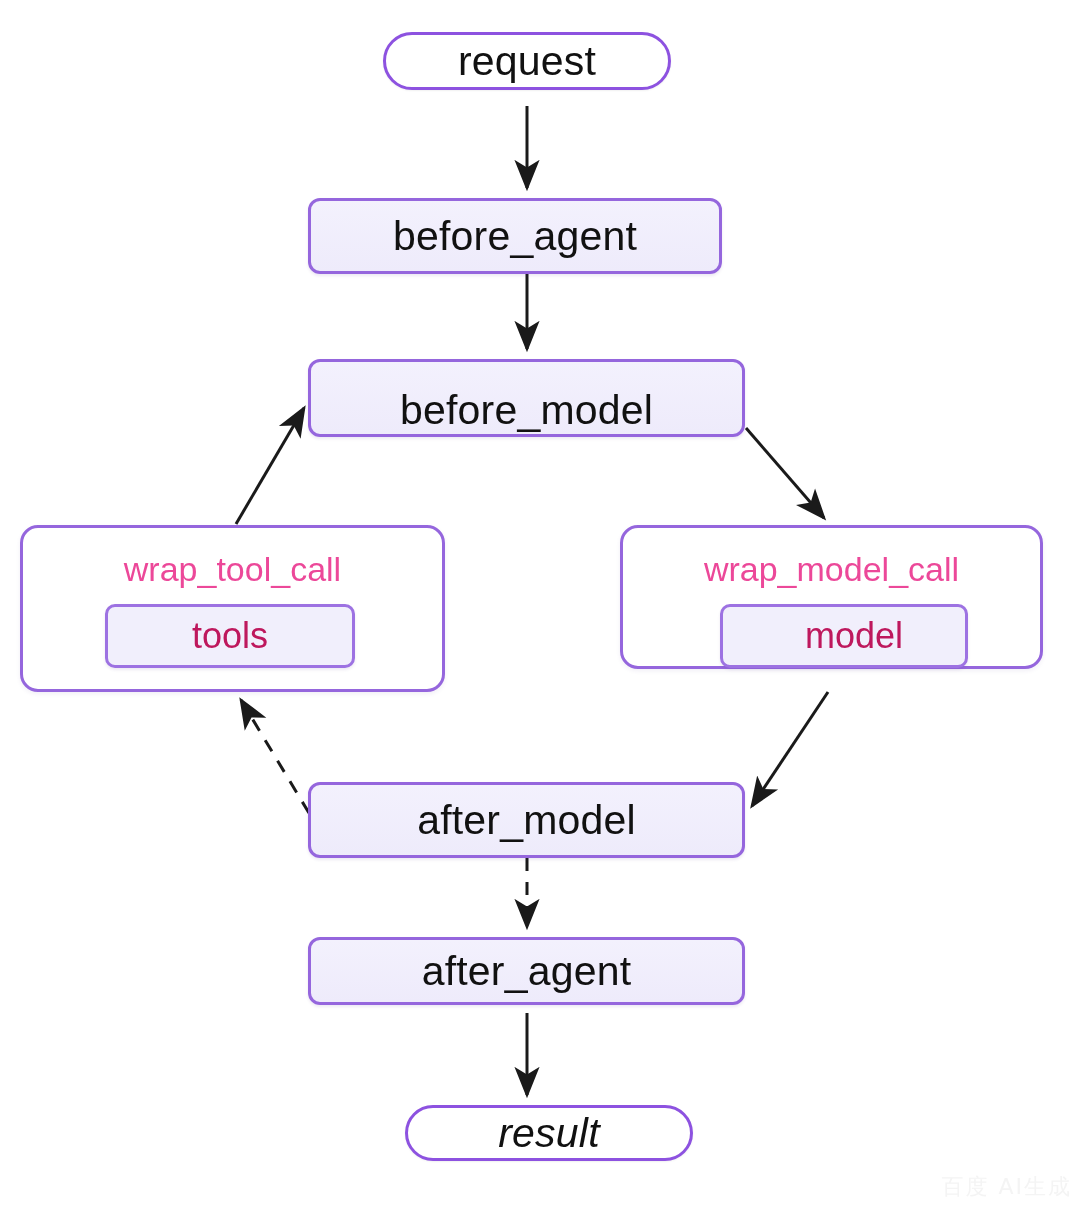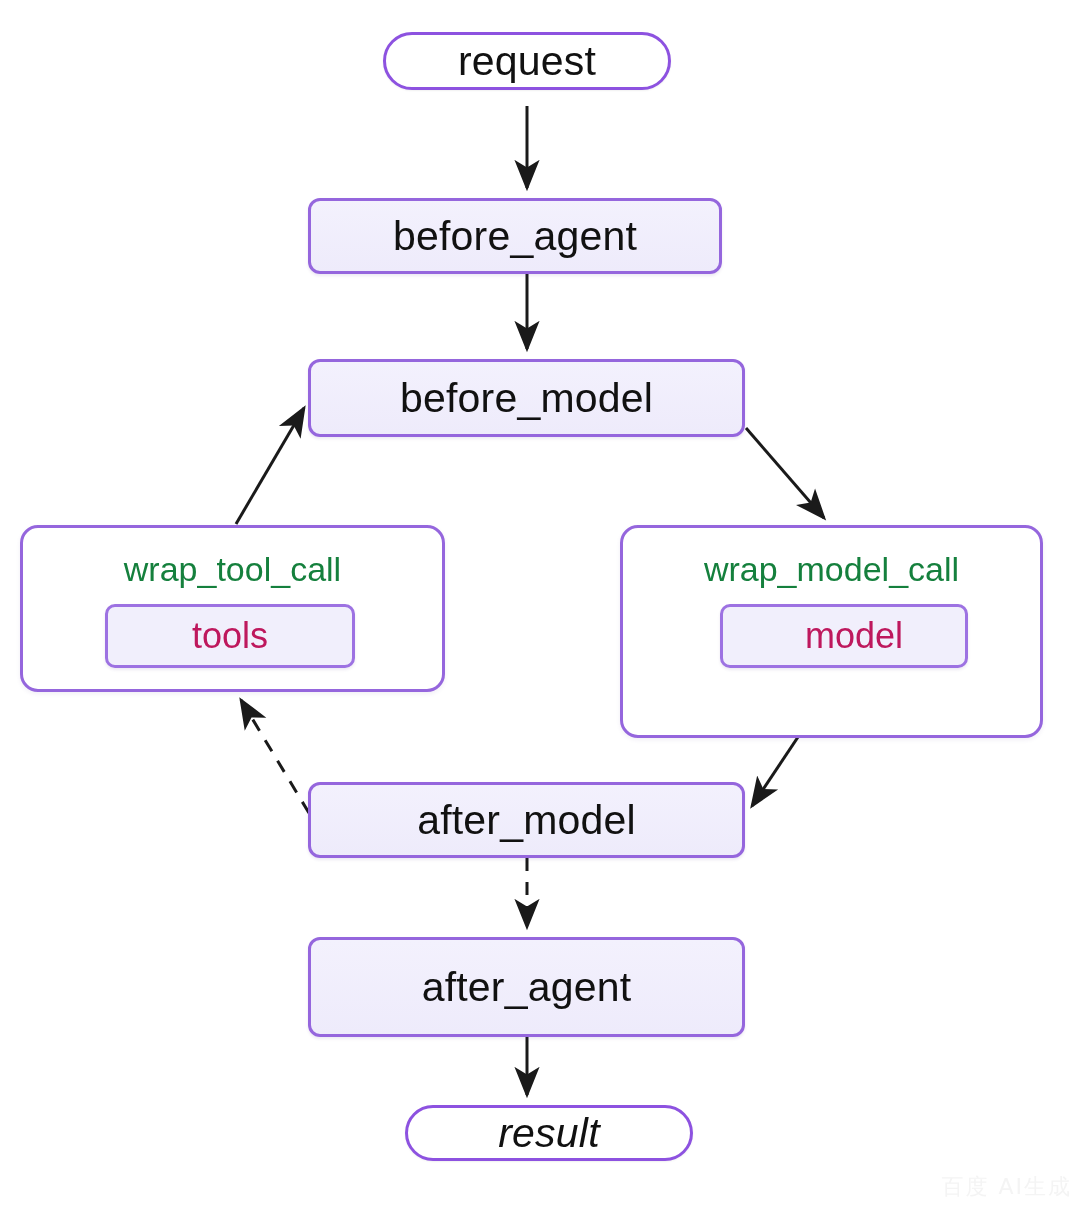--- a/index.html
+++ b/index.html
@@ -63,21 +63,21 @@
     border-radius: 18px;
     box-shadow: 0 2px 4px rgba(80,50,140,0.08);
   }
   .subgraph-label {
     position: absolute;
     left: 0;
     right: 0;
     top: 22px;
     text-align: center;
     font-size: 34px;
-    color: #15803d;
+    color: #ec4899;
     white-space: nowrap;
   }
   .node-inner {
     position: absolute;
     box-sizing: border-box;
     display: flex;
     align-items: center;
     justify-content: center;
     background: linear-gradient(180deg, #f3f1fd 0%, #ecе9fb 100%);
     background: #f1effc;
@@ -135,43 +135,43 @@
   </svg>
 
   <div class="node node-terminal" style="left:383px; top:32px; width:288px; height:58px;">
     <span>request</span>
   </div>
 
   <div class="node node-process" style="left:308px; top:198px; width:414px; height:76px;">
     <span>before_agent</span>
   </div>
 
-  <div class="node node-process" style="left:308px; top:359px; width:437px; height:78px;">
+  <div class="node node-process" style="left:308px; top:359px; width:437px; height:78px;align-items:flex-end;">
     <span>before_model</span>
   </div>
 
   <div class="subgraph" style="left:20px; top:525px; width:425px; height:167px;">
     <div class="subgraph-label">wrap_tool_call</div>
   </div>
   <div class="node-inner" style="left:105px; top:604px; width:250px; height:64px;">
     <span>tools</span>
   </div>
 
-  <div class="subgraph" style="left:620px; top:525px; width:423px; height:213px;">
+  <div class="subgraph" style="left:620px; top:525px; width:423px; height:144px;">
     <div class="subgraph-label">wrap_model_call</div>
   </div>
   <div class="node-inner" style="left:720px; top:604px; width:248px; height:64px;padding-left:20px;">
     <span>model</span>
   </div>
 
   <div class="node node-process" style="left:308px; top:782px; width:437px; height:76px;">
     <span>after_model</span>
   </div>
 
-  <div class="node node-process" style="left:308px; top:937px; width:437px; height:100px;">
+  <div class="node node-process" style="left:308px; top:937px; width:437px; height:68px;">
     <span>after_agent</span>
   </div>
 
   <div class="node node-terminal" style="left:405px; top:1105px; width:288px; height:56px;font-style:italic;">
     <span>result</span>
   </div>
 
   <div class="watermark">百度 AI生成</div>
 
 </div>

